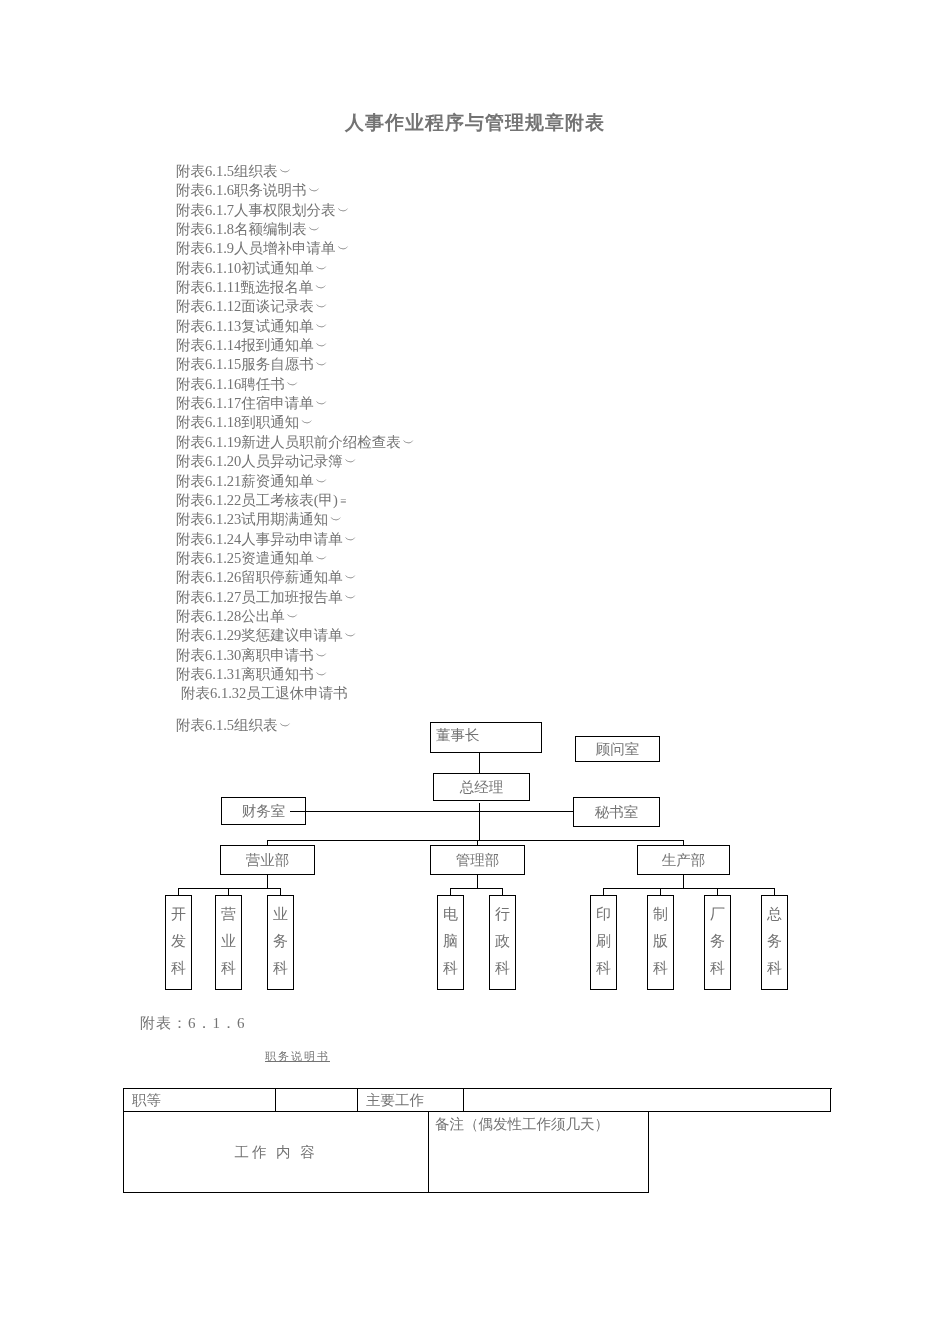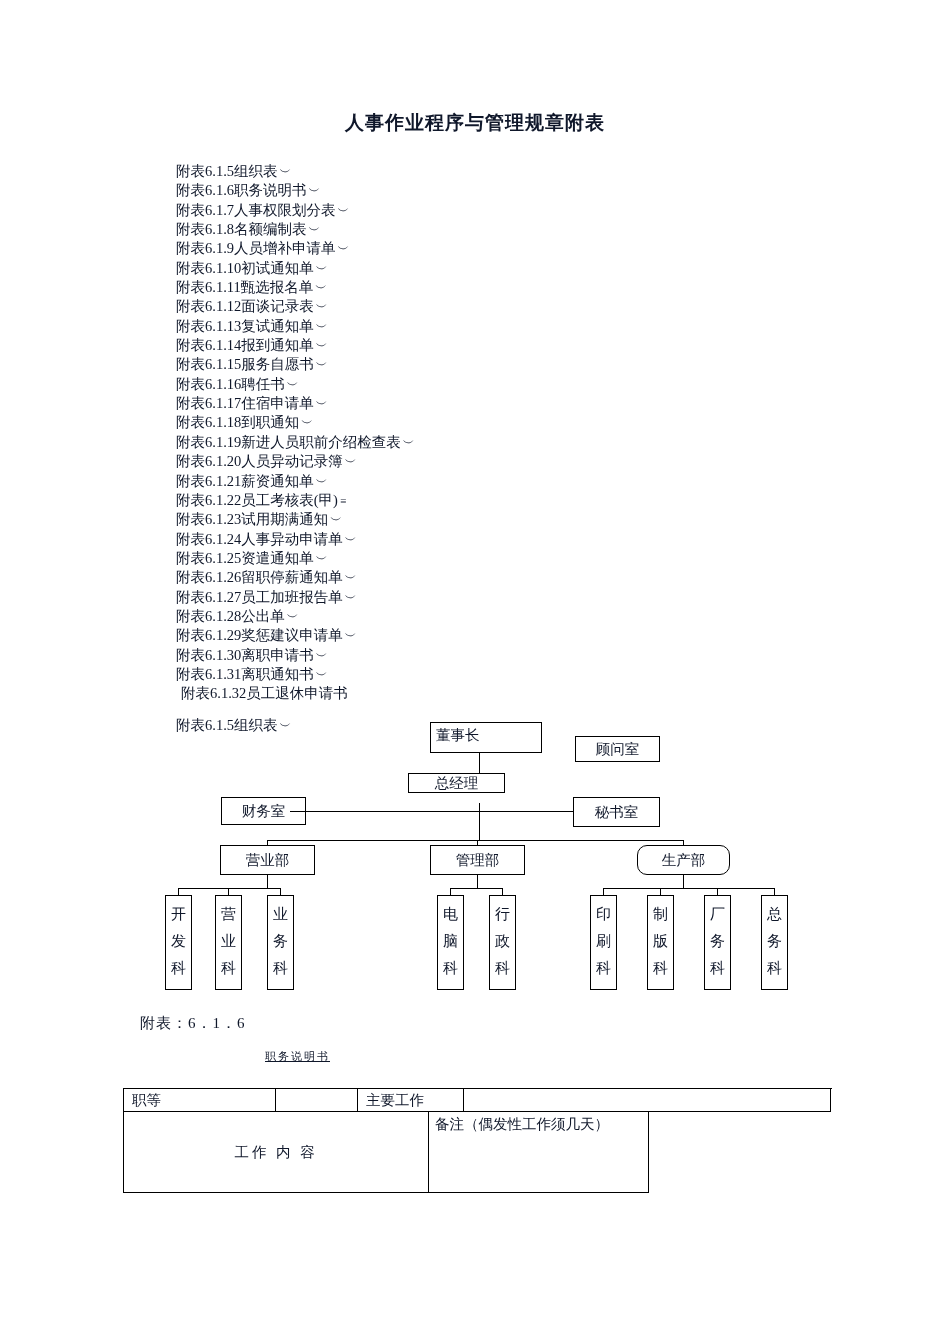--- a/index.html
+++ b/index.html
@@ -1,18 +1,18 @@
 <!DOCTYPE html>
 <html><head>
 <meta charset="utf-8">
 <style>
   html,body { margin:0; padding:0; background:#ffffff; }
   .page {
     position:relative; width:950px; height:1344px; background:#ffffff;
-    font-family:"Liberation Serif","DejaVu Serif",serif; color:#0f172a;
+    font-family:"Liberation Serif","DejaVu Serif",serif; color:#737373;
     overflow:hidden;
   }
   .doc-title {
     position:absolute; top:110px; left:0; width:100%;
     text-align:center; font-size:19px; font-weight:bold; letter-spacing:1px;
   }
   .appendix-list {
     position:absolute; left:176px; top:162px;
     font-size:14.5px; line-height:19.35px; white-space:nowrap;
   }
@@ -98,26 +98,26 @@
     <div class="li"><span>附表6.1.29奖惩建议申请单</span><span class="pm">︶</span></div>
     <div class="li"><span>附表6.1.30离职申请书</span><span class="pm">︶</span></div>
     <div class="li"><span>附表6.1.31离职通知书</span><span class="pm">︶</span></div>
     <div class="li indent"><span>附表6.1.32员工退休申请书</span></div>
   </div>
 
   <div class="org-label"><span>附表6.1.5组织表</span><span class="pm">︶</span></div>
 
   <div class="org-box tl" style="left:430px;top:722px;width:112px;height:31px;">董事长</div>
   <div class="org-box" style="left:575px;top:736px;width:85px;height:26px;">顾问室</div>
-  <div class="org-box" style="left:408px;top:773px;width:97px;height:20px;">总经理</div>
+  <div class="org-box" style="left:433px;top:773px;width:97px;height:28px;">总经理</div>
   <div class="org-box" style="left:221px;top:797px;width:85px;height:28px;">财务室</div>
   <div class="org-box" style="left:573px;top:797px;width:87px;height:30px;">秘书室</div>
   <div class="org-box" style="left:220px;top:845px;width:95px;height:30px;">营业部</div>
   <div class="org-box" style="left:430px;top:845px;width:95px;height:30px;">管理部</div>
-  <div class="org-box" style="left:637px;top:845px;width:93px;height:30px;border-radius:10px;">生产部</div>
+  <div class="org-box" style="left:637px;top:845px;width:93px;height:30px;">生产部</div>
 
   <div class="vbox" style="left:165px;">开发科</div>
   <div class="vbox" style="left:215px;">营业科</div>
   <div class="vbox" style="left:267px;">业务科</div>
   <div class="vbox" style="left:437px;">电脑科</div>
   <div class="vbox" style="left:489px;">行政科</div>
   <div class="vbox" style="left:590px;">印刷科</div>
   <div class="vbox" style="left:647px;">制版科</div>
   <div class="vbox" style="left:704px;">厂务科</div>
   <div class="vbox" style="left:761px;">总务科</div>

